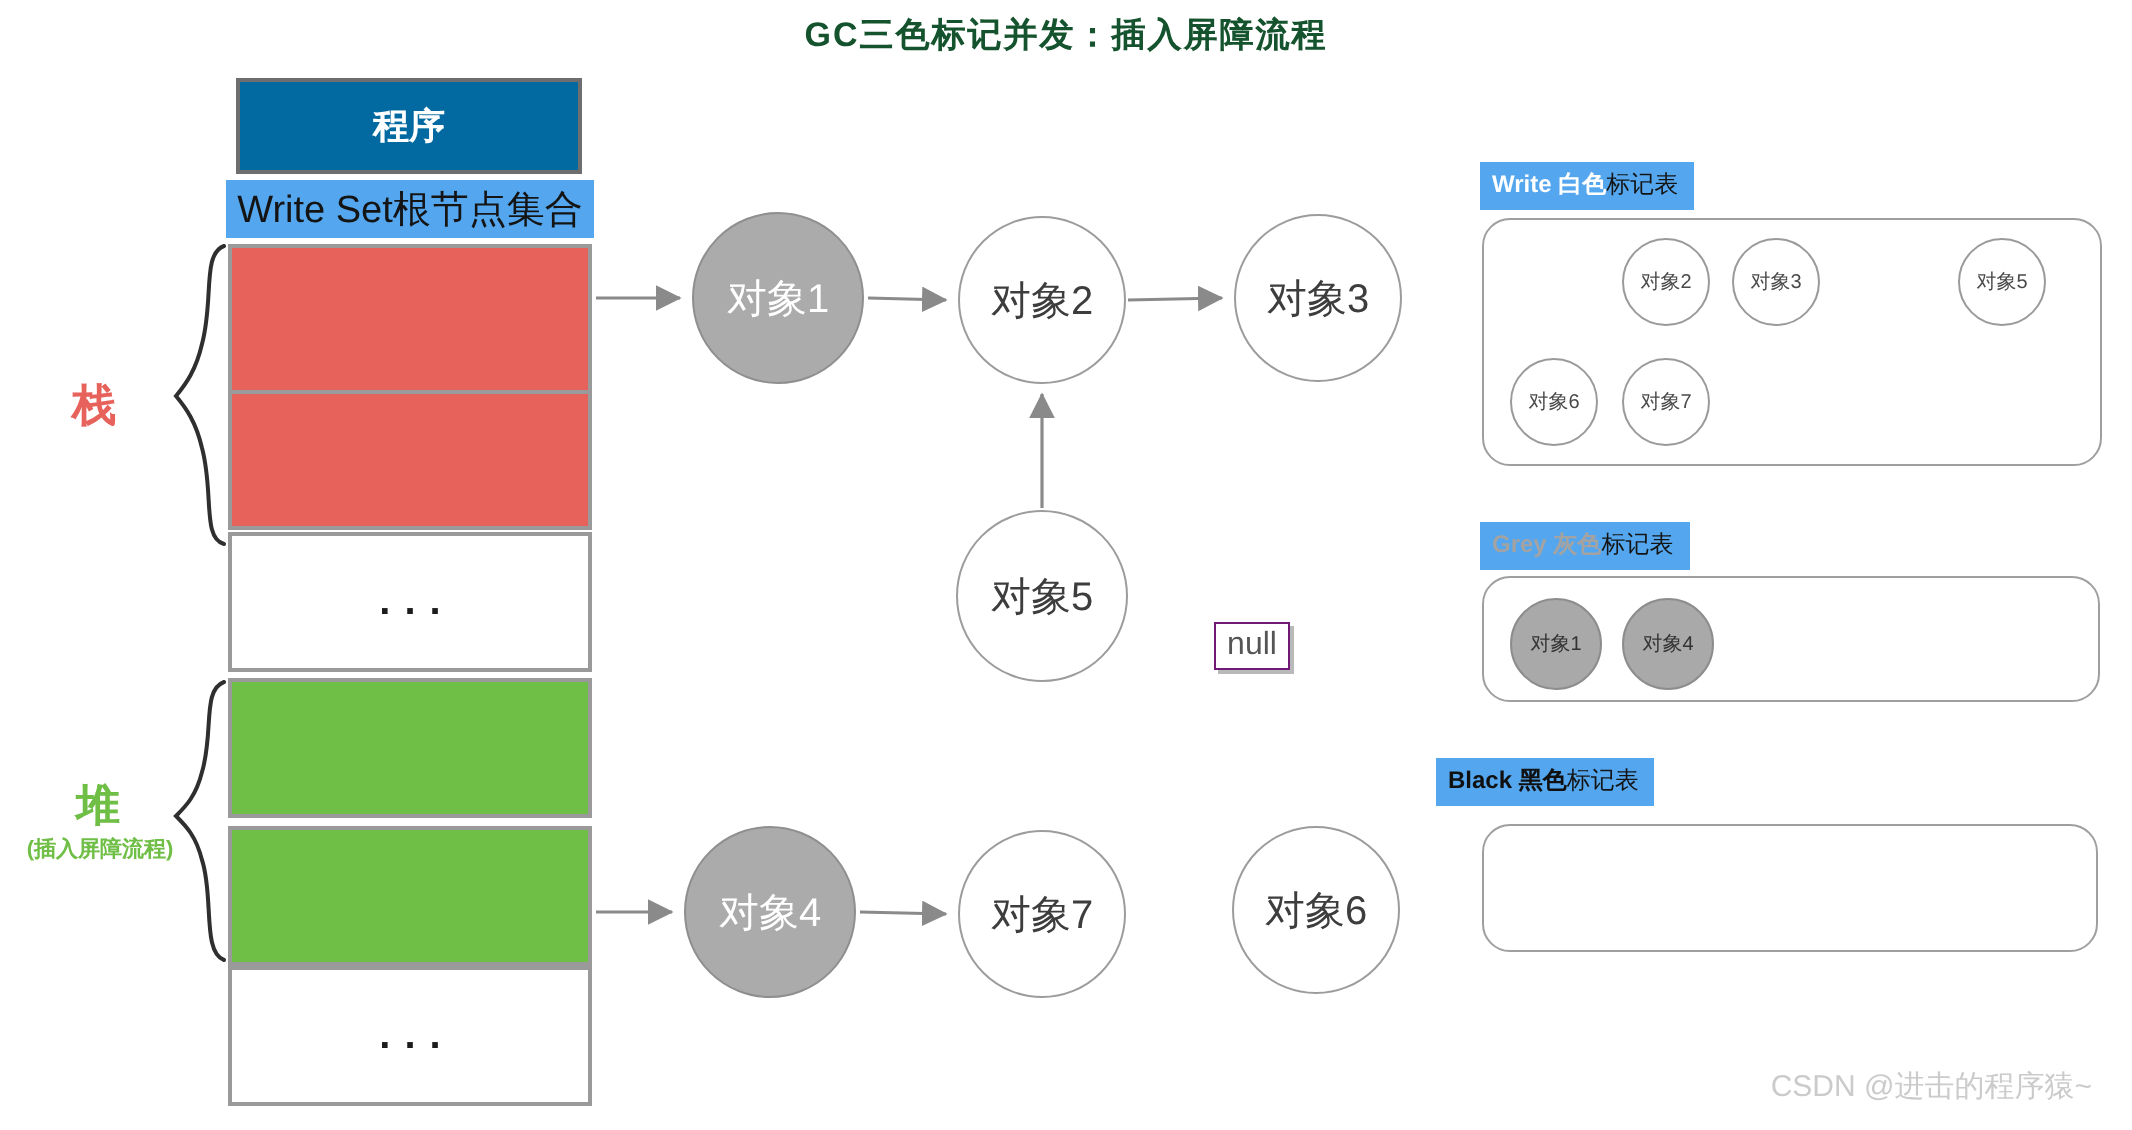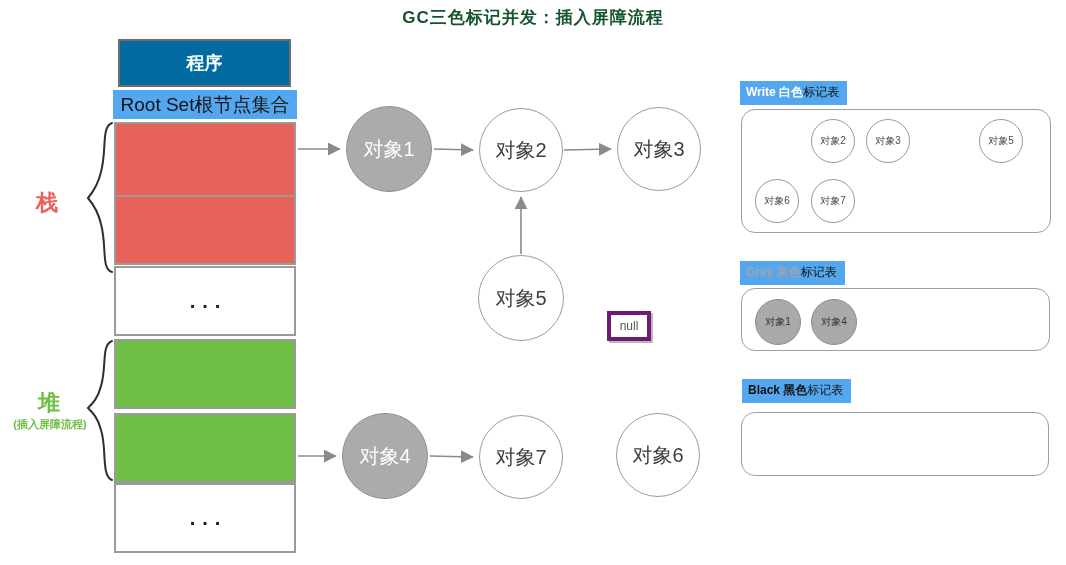--- a/index.html
+++ b/index.html
@@ -27,22 +27,22 @@
   .stack-label{position:absolute;left:36px;top:188px;font-size:22px;font-weight:700;color:#E8625C;}
   .heap-label{position:absolute;left:38px;top:388px;font-size:22px;font-weight:700;color:#6FBE45;}
   .heap-note{position:absolute;left:4px;top:417px;width:92px;text-align:center;
     font-size:11px;font-weight:700;color:#6FBE45;}
   
   .node{position:absolute;border-radius:50%;box-sizing:border-box;display:flex;align-items:center;justify-content:center;font-size:20px;}
   .node.whitenode{background:#fff;border:1.5px solid #9c9c9c;color:#3d3d3d;}
   .node.graynode{background:#ABABAB;border:1.5px solid #8f8f8f;color:#fff;}
   .null-box{
     position:absolute;left:607px;top:311px;width:36px;height:22px;background:#fff;
-    border:4px solid #701a75;box-shadow:2px 2px 0 #b9b9b9;display:flex;align-items:center;justify-content:center;
-    font-size:12px;color:#555;
+    border:1px solid #701a75;box-shadow:2px 2px 0 #b9b9b9;display:flex;align-items:center;justify-content:center;
+    font-size:16px;color:#555;
   }
   
   .tbl-header{position:absolute;background:#54A7EE;padding:3px 8px 4px 6px;font-size:12px;white-space:nowrap;z-index:3;}
   .tbl-header .prefix{font-weight:700;}
   .tbl-header .suffix{font-weight:400;color:#141414;}
   .prefix.white-p{color:#ffffff;}
   .prefix.grey-p{color:#a3a3a3;}
   .prefix.black-p{color:#101010;}
   .tbl-box{position:absolute;background:#fff;border:1.5px solid #9f9f9f;border-radius:14px;z-index:1;}
   .mini{position:absolute;border-radius:50%;box-sizing:border-box;display:flex;align-items:center;justify-content:center;font-size:10px;z-index:2;}
@@ -52,21 +52,21 @@
   svg.overlay{position:absolute;left:0;top:0;pointer-events:none;z-index:2;}
 </style>
 </head>
 <body>
 
 <div class="canvas">
 
   <div class="title">GC三色标记并发：插入屏障流程</div>
 
   <div class="cell yellow">程序</div>
-  <div class="cell blueband">Root Set根节点集合</div>
+  <div class="cell blueband">Write Set根节点集合</div>
   <div class="cell red1"></div>
   <div class="cell red2"></div>
   <div class="cell whitecell1">
       <span class="ellipsis">...</span>
     </div>
   <div class="cell green1"></div>
   <div class="cell green2"></div>
   <div class="cell whitecell2">
       <span class="ellipsis">...</span>
     </div>
@@ -113,19 +113,20 @@
   <div class="mini whitemini" style="left:755px;top:179px;width:44px;height:44px;">对象6</div>
   <div class="mini whitemini" style="left:811px;top:179px;width:44px;height:44px;">对象7</div>
 
   <div class="tbl-header" style="left:740px;top:261px;">
     <span class="prefix grey-p">Grey 灰色</span><span class="suffix">标记表</span>
   </div>
   <div class="tbl-box" style="left:741px;top:288px;width:307px;height:61px;"></div>
   <div class="mini graymini" style="left:755px;top:299px;width:46px;height:46px;">对象1</div>
   <div class="mini graymini" style="left:811px;top:299px;width:46px;height:46px;">对象4</div>
 
-  <div class="tbl-header" style="left:742px;top:379px;">
+  <div class="tbl-header" style="left:718px;top:379px;">
     <span class="prefix black-p">Black 黑色</span><span class="suffix">标记表</span>
   </div>
   <div class="tbl-box" style="left:741px;top:412px;width:306px;height:62px;"></div>
 
+  <div class="watermark">CSDN @进击的程序猿~</div>
 
 </div>
 
 </body></html>

